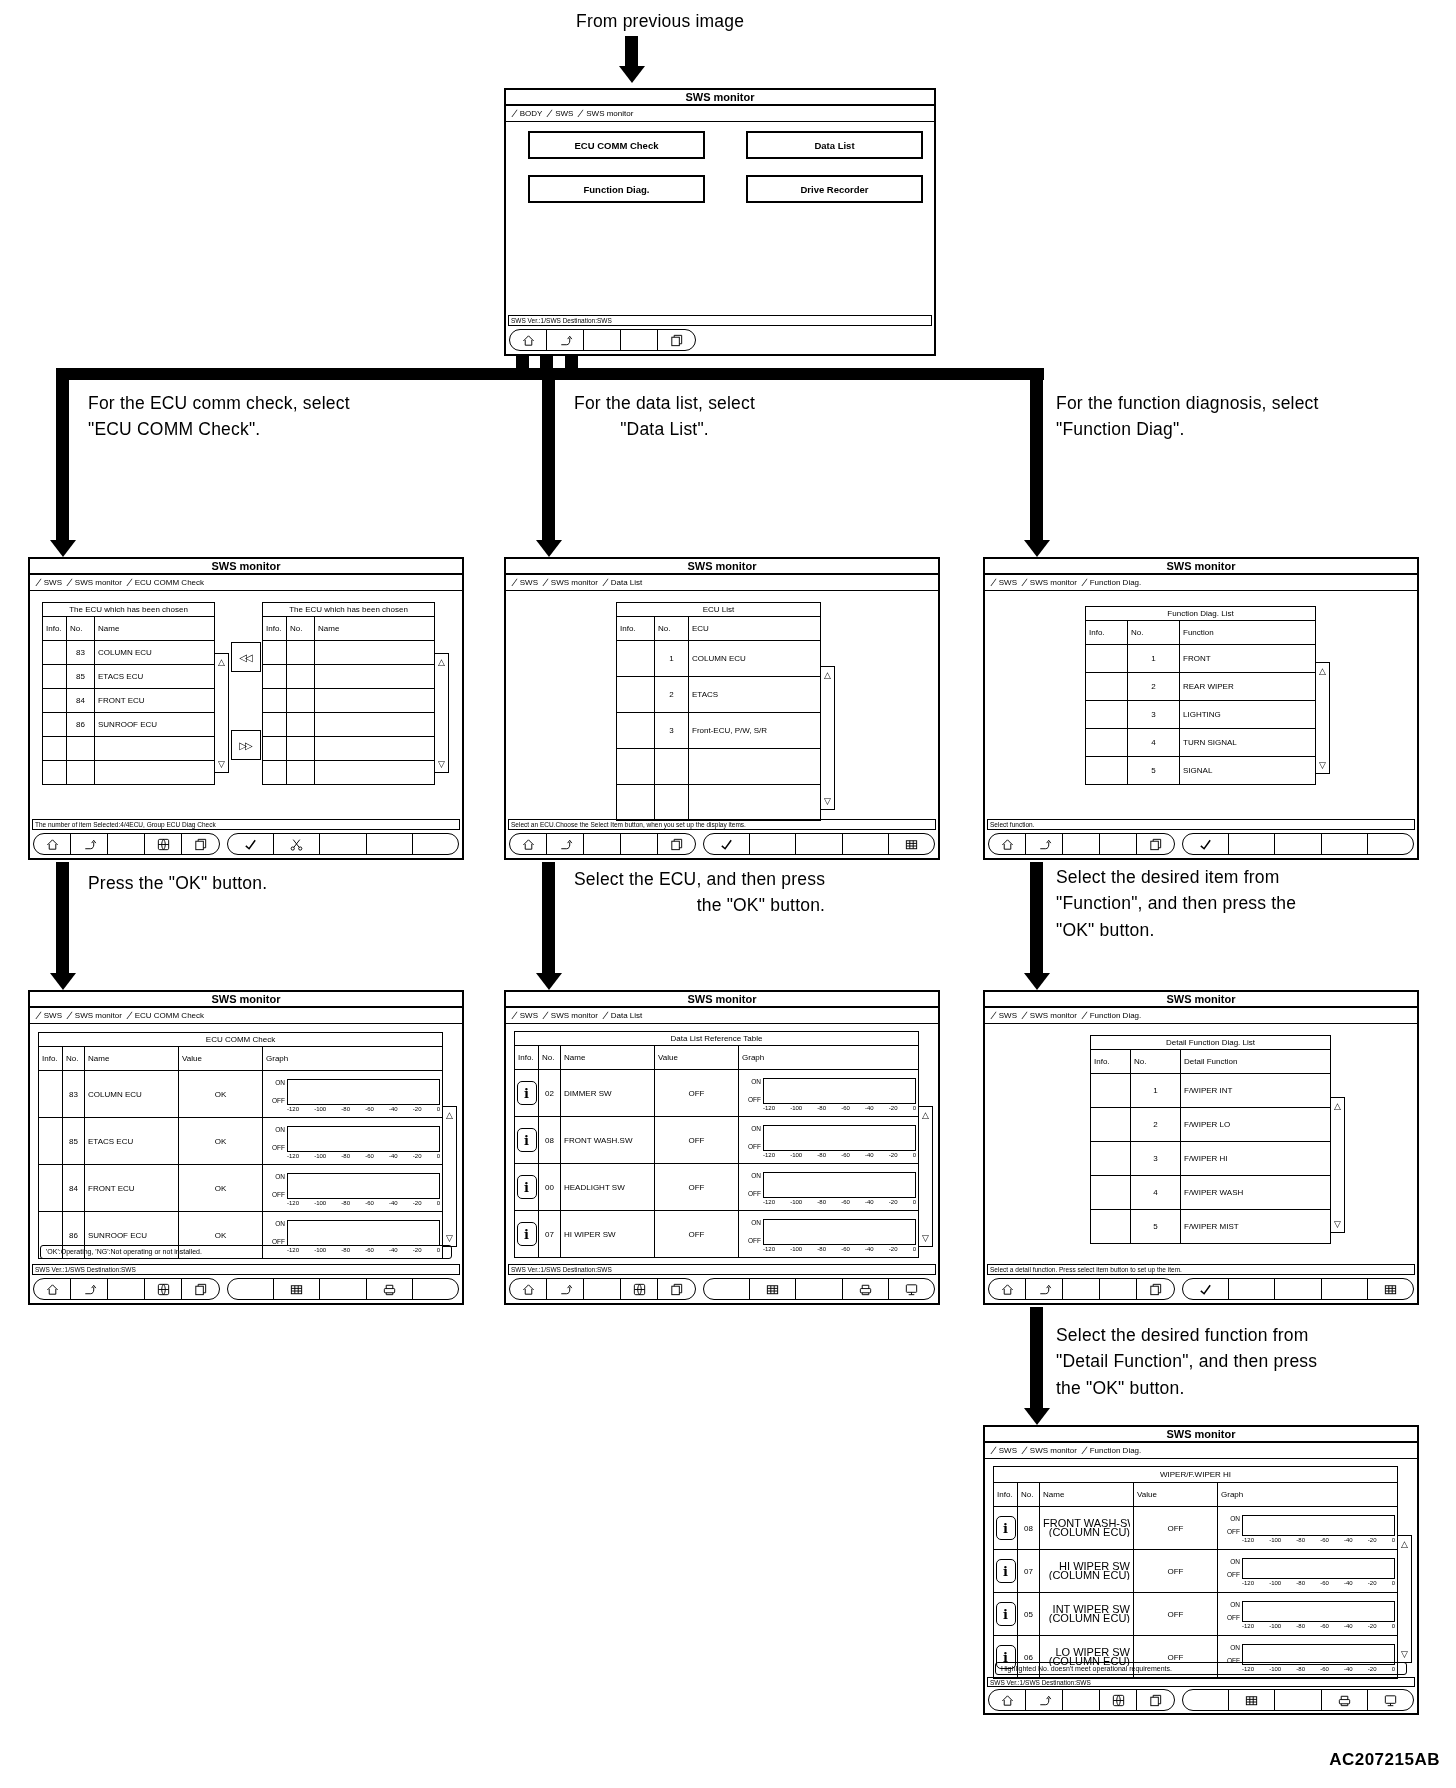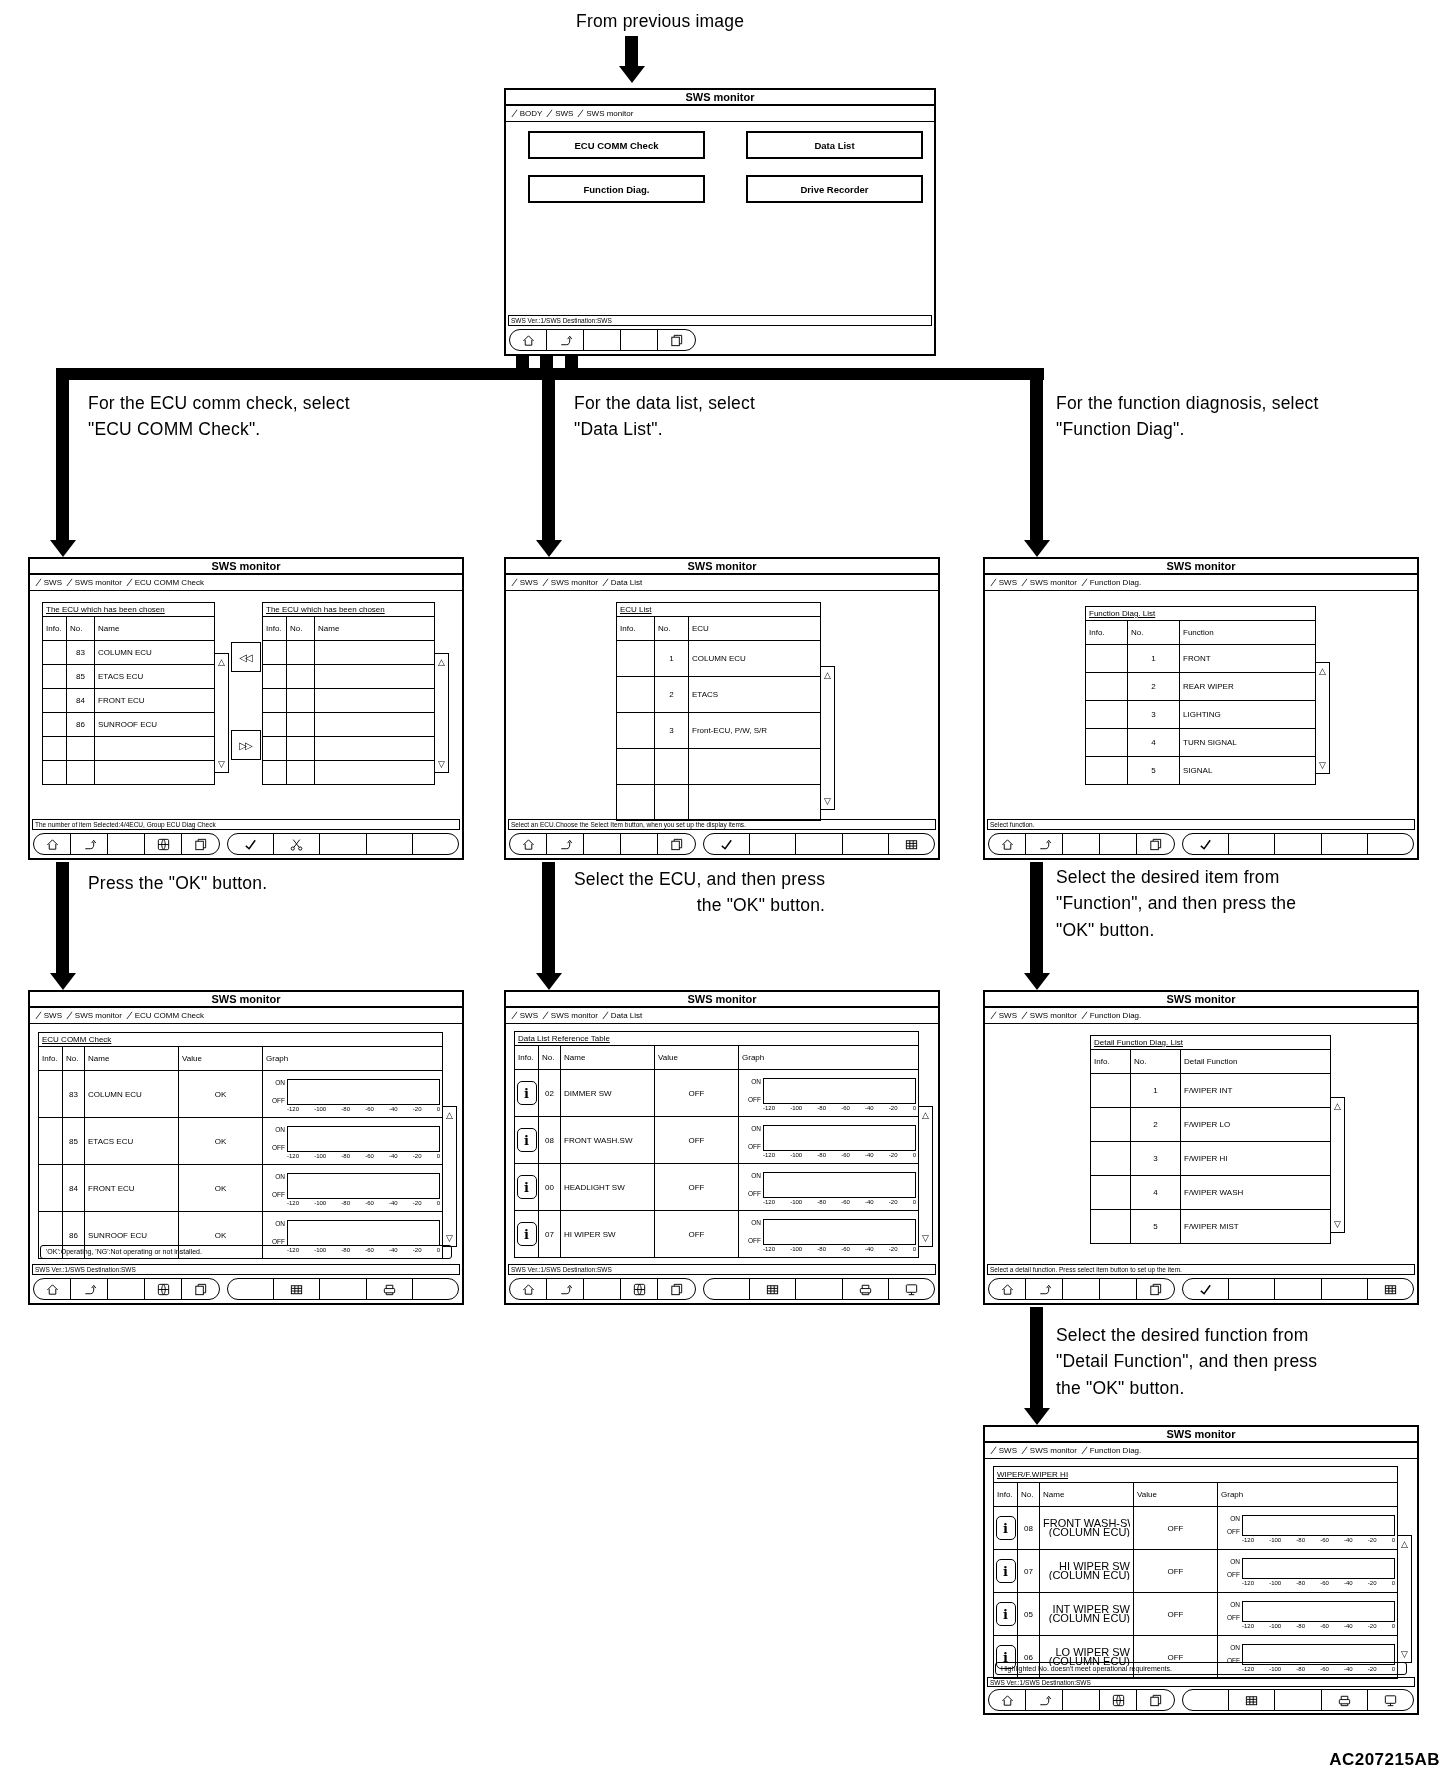--- a/index.html
+++ b/index.html
@@ -25,21 +25,21 @@
   .crumbs .sl { display:inline-block; transform:skewX(-24deg); font-size:10px; margin:0 3px 0 2px; }
   .crumb { padding:0 4px 0 1px; white-space:nowrap; }
   .content { position:absolute; top:35px; left:0; right:0; bottom:0; }
 
   .sbtn { position:absolute; width:177px; height:28px; border:2px solid #000;
     display:flex; align-items:center; justify-content:center; font-weight:bold; font-size:9.5px; }
 
   table.t { border-collapse:collapse; position:absolute; table-layout:fixed; background:#fff; }
   .t td, .t th { border:1px solid #000; font-size:8px; font-weight:normal; padding:0 3px;
     overflow:hidden; white-space:nowrap; }
-  .t .ttl { text-align:left; height:14px;text-decoration:underline; }
+  .t .ttl { text-align:center; height:14px; }
   .t th { text-align:left; height:24px; }
   .t .c-no { text-align:center; padding:0 1px; }
   .t .c-name { text-align:left; }
   .t .c-val { text-align:center; }
   .t .c-info { text-align:center; padding:0 1px; }
 
   .strip { position:absolute; width:15px; border:1px solid #000; background:#fff;
     display:flex; flex-direction:column; justify-content:space-between; align-items:center;
     font-size:9px; line-height:10px; padding:3px 0; }
   .strip span { cursor:default; }
@@ -166,21 +166,21 @@
 <div class="stub" style="left:540px; top:354px; width:13px; height:14px;"></div>
 <div class="stub" style="left:565px; top:354px; width:13px; height:14px;"></div>
 <div class="hbar" style="left:56px; top:368px; width:988px; height:12px;"></div>
 
 <div class="varrow" style="left:56px; top:380px; height:160px;"></div>
 <div class="varrow" style="left:542px; top:380px; height:160px;"></div>
 <div class="varrow" style="left:1030px; top:380px; height:160px;"></div>
 
 <div class="itext" style="left:88px; top:390px;">For the ECU comm check, select
 "ECU COMM Check".</div>
-<div class="itext" style="left:574px; top:390px;">For the data list, select
+<div class="itext" style="left:574px; top:390px;text-align:center;">For the data list, select
 "Data List".</div>
 <div class="itext" style="left:1056px; top:390px;">For the function diagnosis, select
 "Function Diag".</div>
 
 <div class="screen" style="left:28px; top:557px; width:436px; height:303px;">
   <div class="tbar">SWS monitor</div>
   <div class="crumbs">
     <span class="sl">/</span>
       <span class="crumb">SWS</span>
     <span class="sl">/</span>

